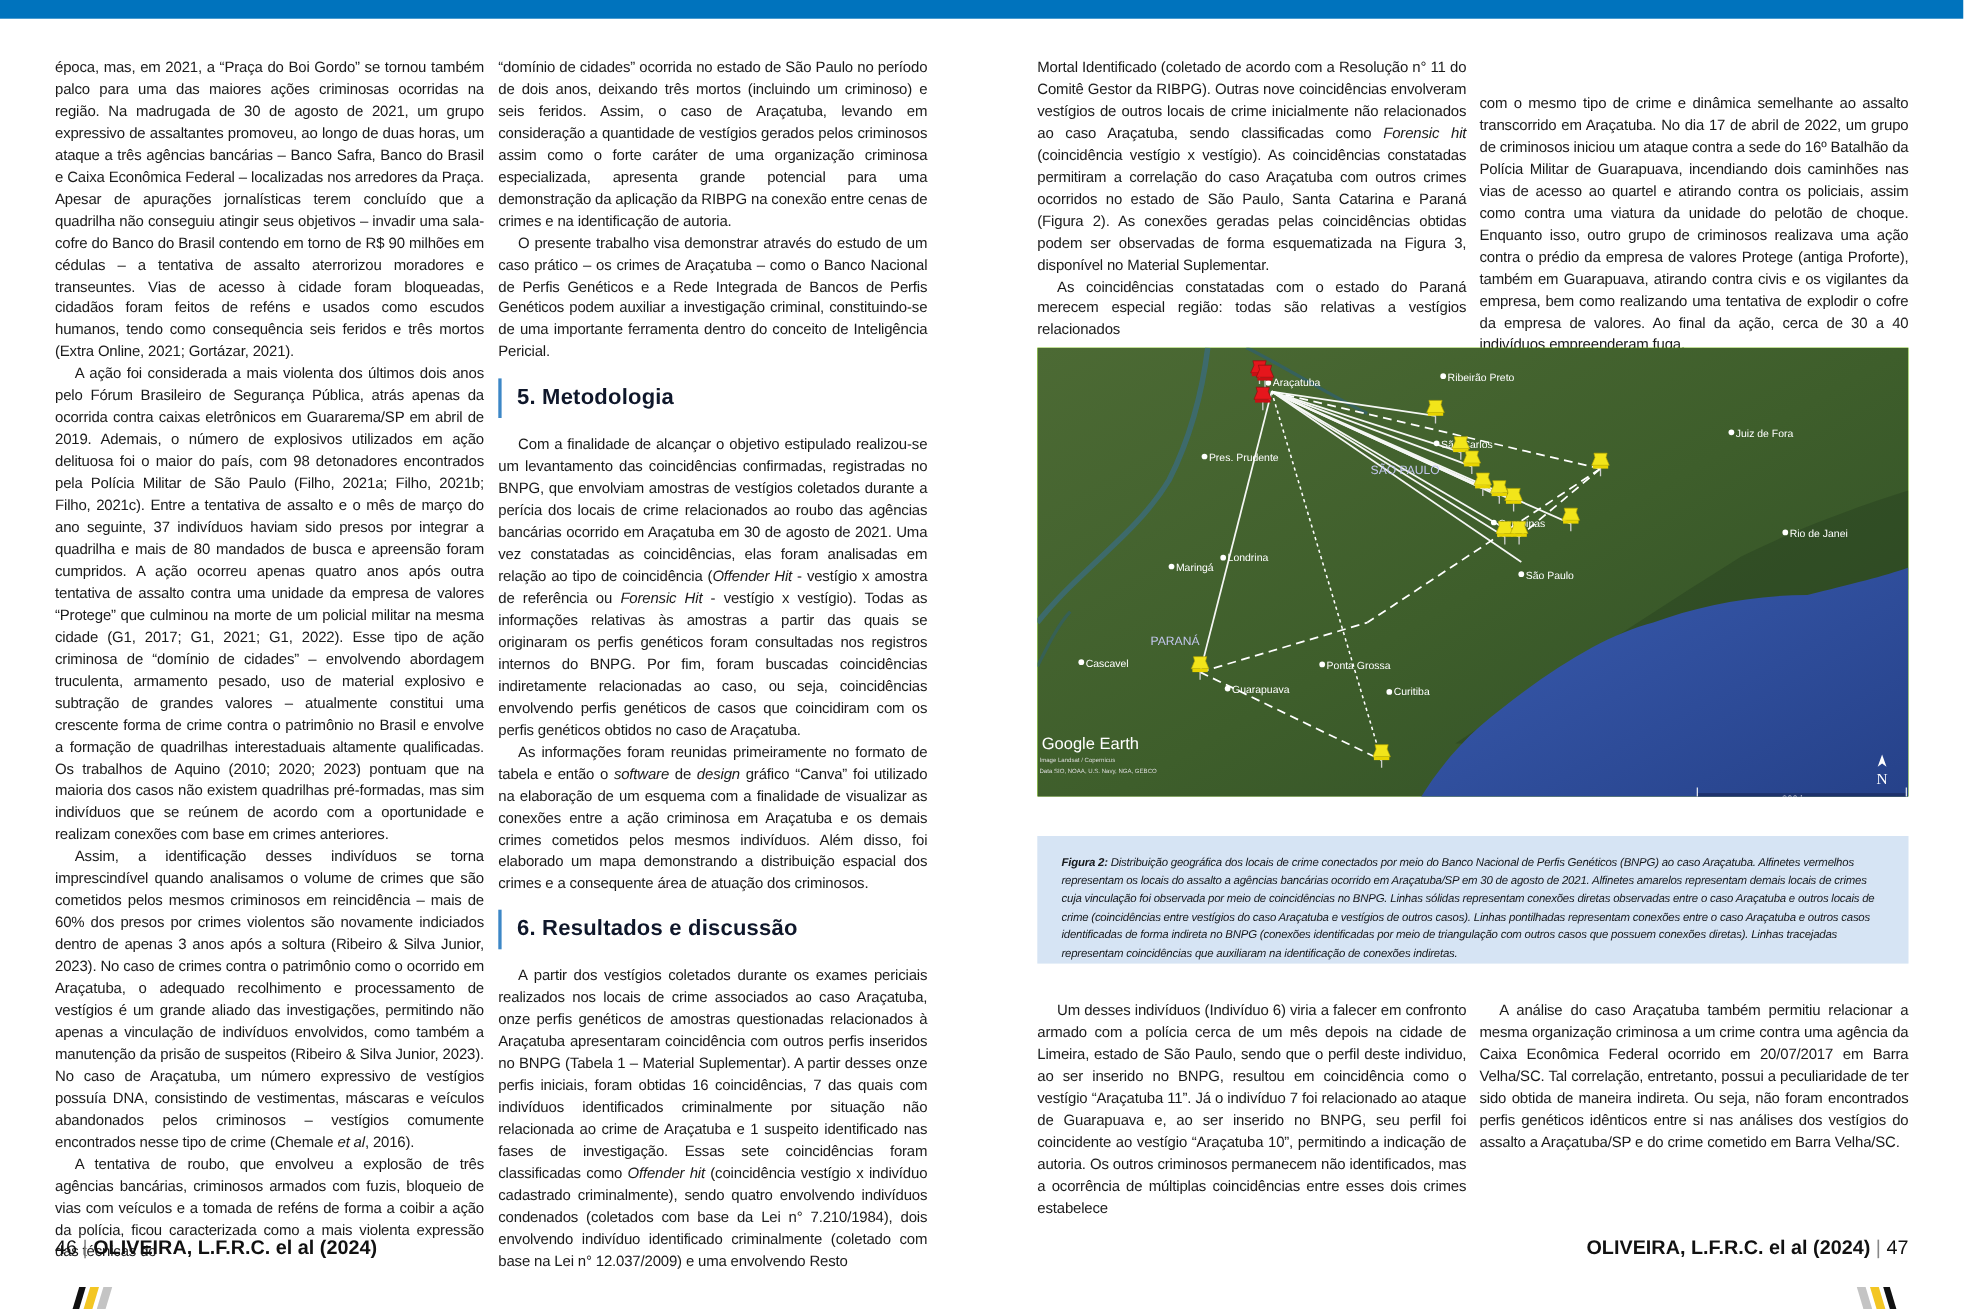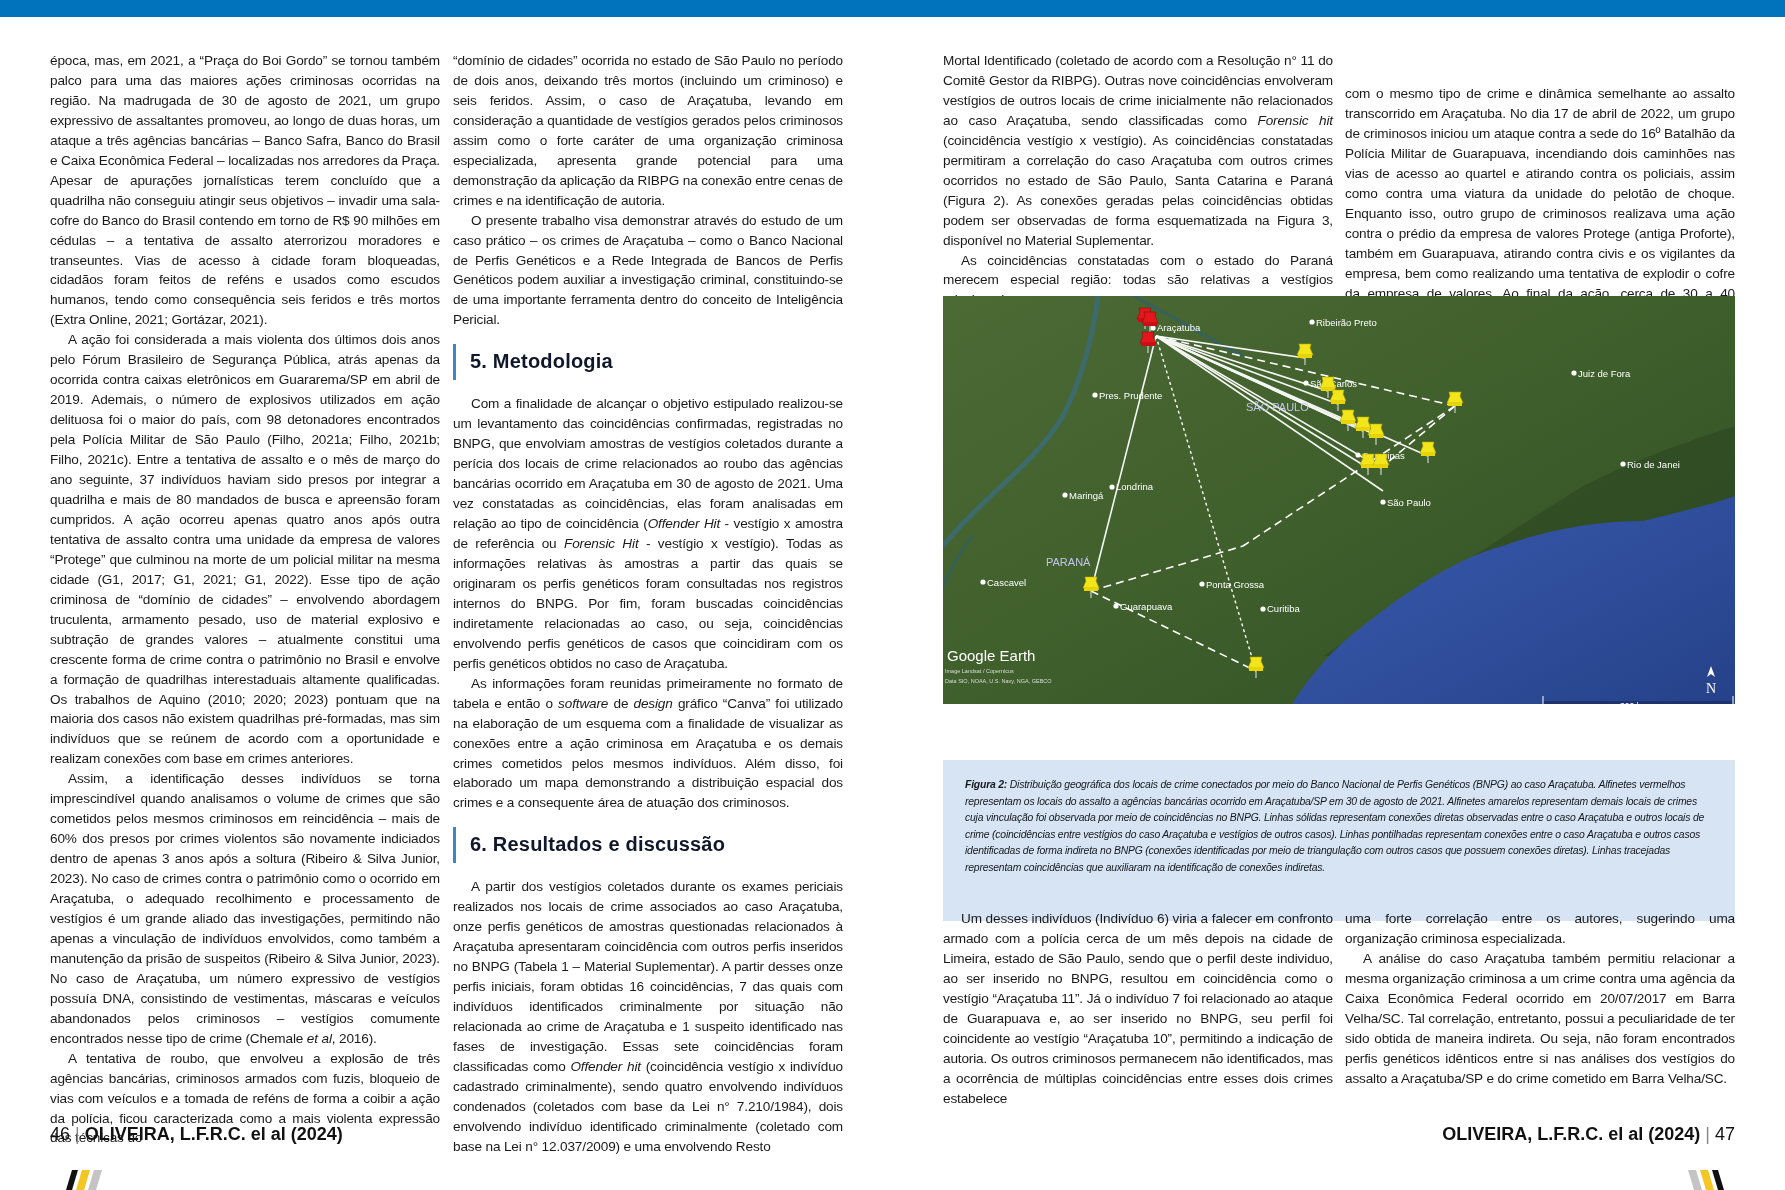--- a/index.html
+++ b/index.html
@@ -19,26 +19,26 @@
   .col em { }
   .h2 {
     position: relative; margin: 14px 0 16px 0; padding-left: 17px;
     font-weight: bold; font-size: 20px; line-height: 34px; color: #0f172a;
     letter-spacing: 0.2px;
   }
   .h2::before {
     content: ""; position: absolute; left: 0; top: 0; width: 3px; height: 36px; background: #3d87c6;
   }
   .map {
-    position: absolute; left: 943px; top: 296px; width: 792px; height: 408px;
+    position: absolute; left: 943px; top: 316px; width: 792px; height: 408px;
     overflow: hidden; background: #84cc16;
   }
   .map svg { display: block; }
   .caption {
-    position: absolute; left: 943px; top: 760px; width: 792px; height: 161px;
+    position: absolute; left: 943px; top: 760px; width: 792px; height: 116px;
     background: #d6e4f4; box-sizing: border-box; padding: 17px 22px 0 22px;
     font-size: 10.4px; line-height: 16.5px; font-style: italic; color: #15181c;
     letter-spacing: -0.2px;
   }
   .caption b { font-weight: bold; }
   .footer { position: absolute; top: 1124px; font-size: 18px; color: #111; }
   .footer .num { font-weight: normal; }
   .footer .sep { color: #888; padding: 0 5px; }
   .footer .auth { font-weight: bold; }
   .logo { position: absolute; top: 1170px; width: 60px; height: 20px; }
@@ -197,21 +197,20 @@
 </div>
 
 <div class="caption">
   <b>Figura 2:</b><span> Distribuição geográfica dos locais de crime conectados por meio do Banco Nacional de Perfis Genéticos (BNPG) ao caso Araçatuba. Alfinetes vermelhos representam os locais do assalto a agências bancárias ocorrido em Araçatuba/SP em 30 de agosto de 2021. Alfinetes amarelos representam demais locais de crimes cuja vinculação foi observada por meio de coincidências no BNPG. Linhas sólidas representam conexões diretas observadas entre o caso Araçatuba e outros locais de crime (coincidências entre vestígios do caso Araçatuba e vestígios de outros casos). Linhas pontilhadas representam conexões entre o caso Araçatuba e outros casos identificadas de forma indireta no BNPG (conexões identificadas por meio de triangulação com outros casos que possuem conexões diretas). Linhas tracejadas representam coincidências que auxiliaram na identificação de conexões indiretas.</span>
 </div>
 
 <div class="col" style="left:943px; top:909px;">
   <p class="ind">Um desses indivíduos (Indivíduo 6) viria a falecer em confronto armado com a polícia cerca de um mês depois na cidade de Limeira, estado de São Paulo, sendo que o perfil deste individuo, ao ser inserido no BNPG, resultou em coincidência como o vestígio “Araçatuba 11”. Já o indivíduo 7 foi relacionado ao ataque de Guarapuava e, ao ser inserido no BNPG, seu perfil foi coincidente ao vestígio “Araçatuba 10”, permitindo a indicação de autoria. Os outros criminosos permanecem não identificados, mas a ocorrência de múltiplas coincidências entre esses dois crimes estabelece</p>
 </div>
 <div class="col" style="left:1345px; top:909px;">
-  <p>uma forte correlação entre os autores, sugerindo uma organização criminosa especializada.</p>
   <p class="ind">A análise do caso Araçatuba também permitiu relacionar a mesma organização criminosa a um crime contra uma agência da Caixa Econômica Federal ocorrido em 20/07/2017 em Barra Velha/SC. Tal correlação, entretanto, possui a peculiaridade de ter sido obtida de maneira indireta. Ou seja, não foram encontrados perfis genéticos idênticos entre si nas análises dos vestígios do assalto a Araçatuba/SP e do crime cometido em Barra Velha/SC.</p>
 </div>
 
 <div class="footer" style="left:50px;">
   <span class="num">46</span><span class="sep">|</span><span class="auth">OLIVEIRA, L.F.R.C. el al (2024)</span>
 </div>
 <div class="footer" style="right:50px;margin-left:24px;">
   <span class="auth">OLIVEIRA, L.F.R.C. el al (2024)</span><span class="sep">|</span><span class="num">47</span>
 </div>
 

